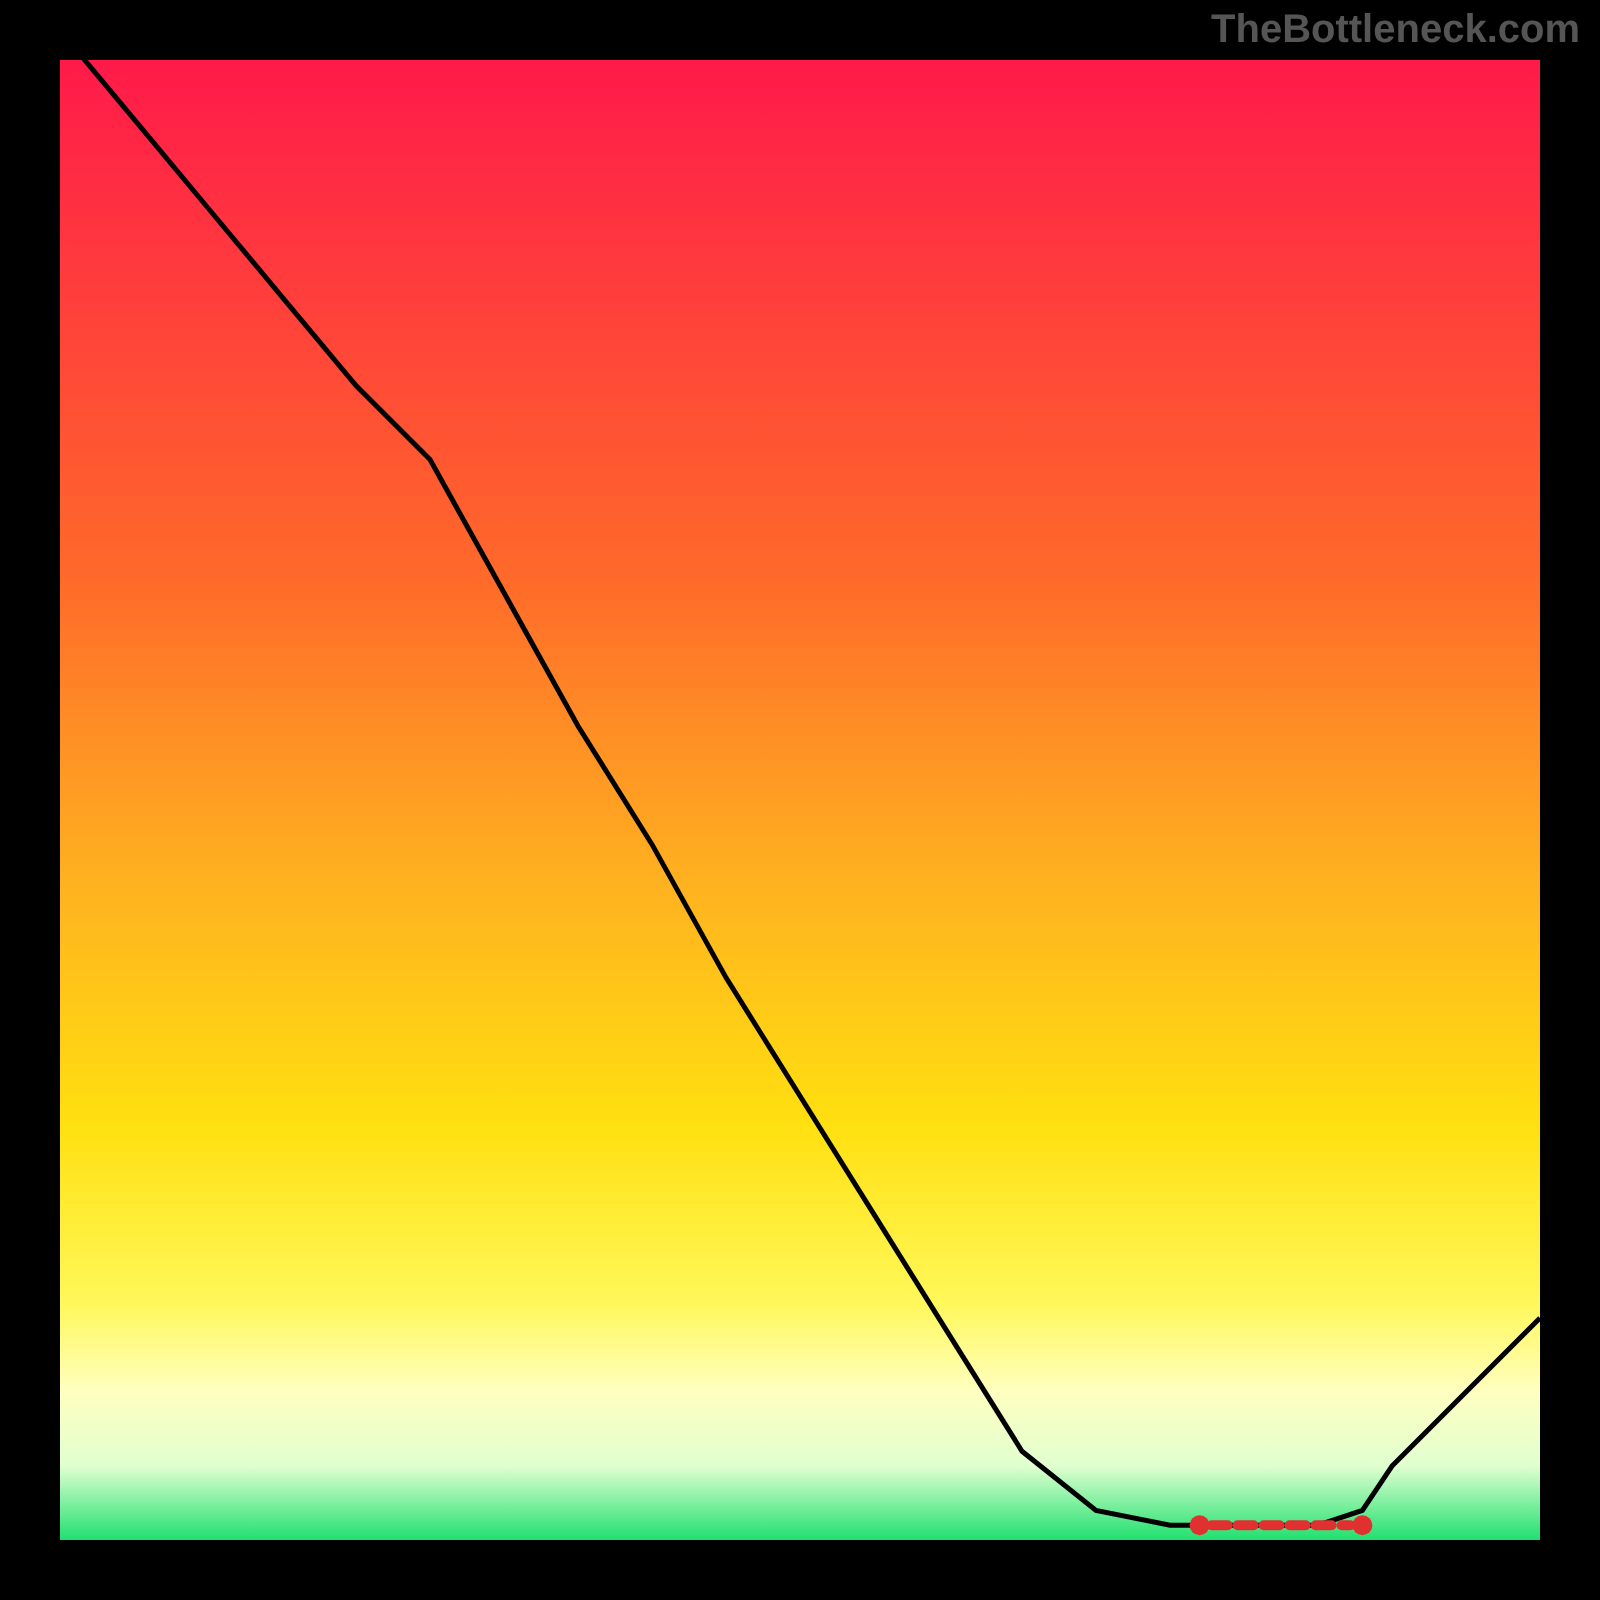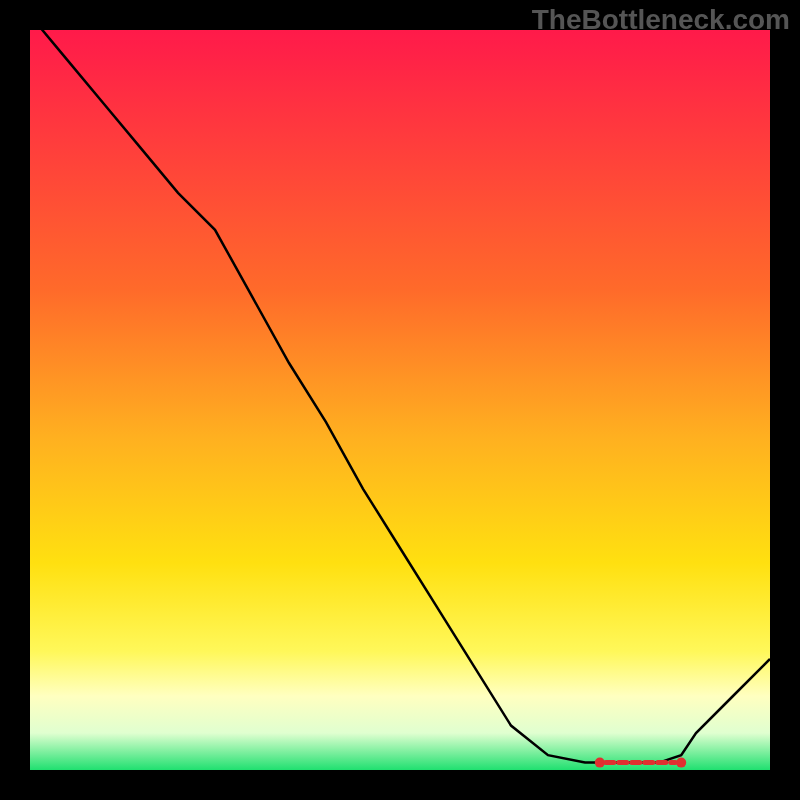--- a/index.html
+++ b/index.html
@@ -9,21 +9,21 @@
     height: 800px;
     background: #000;
     font-family: Arial, sans-serif;
     position: relative;
   }
   .watermark {
     position: absolute;
     top: 4px;
     right: 10px;
     color: #555;
-    font-size: 28px;
+    font-size: 20px;
     font-weight: bold;
     z-index: 10;
   }
   .plot-area {
     position: absolute;
     left: 30px;
     top: 30px;
     width: 740px;
     height: 740px;
   }

